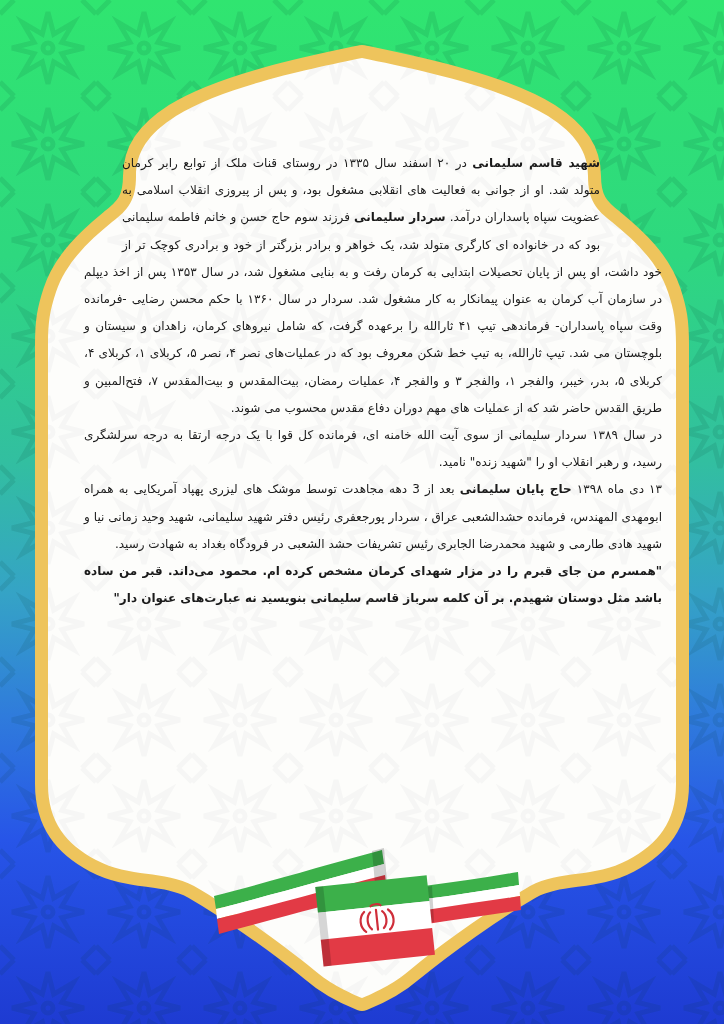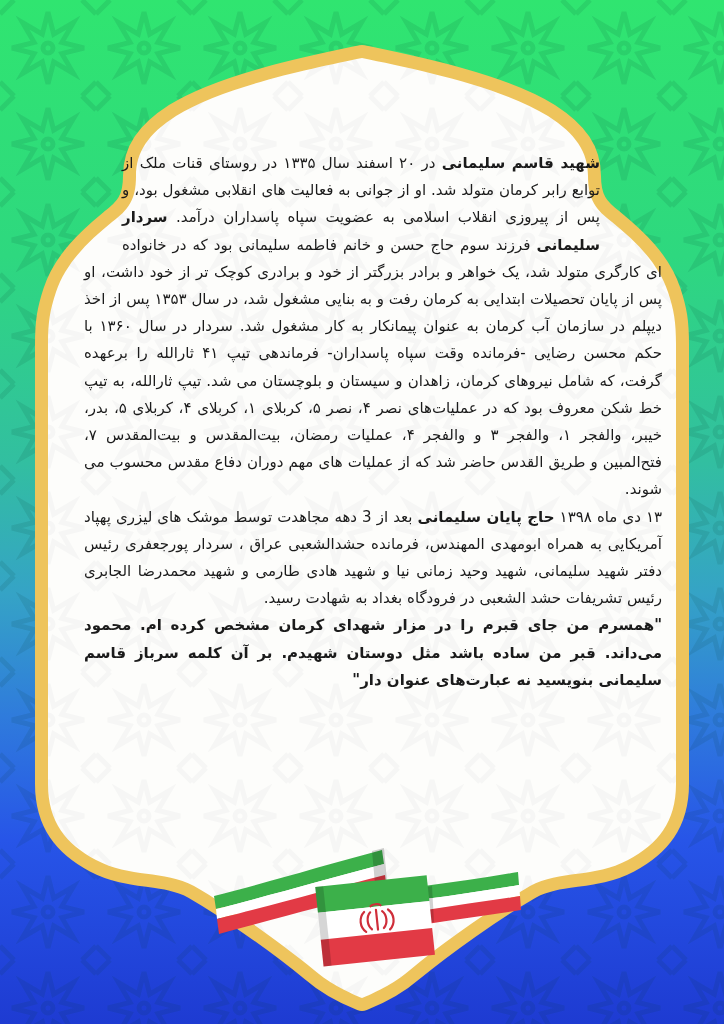--- a/index.html
+++ b/index.html
@@ -10,21 +10,21 @@
     font-family:"DejaVu Sans",sans-serif;
     direction:rtl;
   }
   .bg-art{position:absolute;inset:0;display:block;}
   .frame-path{paint-order:stroke;stroke-linejoin:round;stroke-linecap:round;}
   .text-col{
     position:absolute;
     top:150px;left:84px;right:62px;
     direction:rtl;
     text-align:justify;
-    font-size:15px;
+    font-size:12px;
     line-height:27.2px;
     color:#1b1b1b;
   }
   .text-col p{margin:0;padding:0;text-align:justify;}
   .text-col p.quote{font-weight:bold;}
   .indent-start{float:right;width:62px;height:82px;}
   .indent-end{float:left;width:38px;height:82px;}
   b{font-weight:bold;}
 </style>
 </head>
@@ -119,17 +119,18 @@
           <path d="M389 911 C395 916 395 926 389 931"></path>
         </g>
       </g>
     </g>
   </svg>
 
   <div class="text-col">
     <div class="indent-start"></div>
     <div class="indent-end"></div>
   <p><b>شهید قاسم سلیمانی</b><span> در ۲۰ اسفند سال ۱۳۳۵ در روستای قنات ملک از توابع رابر کرمان متولد شد. او از جوانی به فعالیت های انقلابی مشغول بود، و پس از پیروزی انقلاب اسلامی به عضویت سپاه پاسداران درآمد. </span><b>سردار سلیمانی</b><span> فرزند سوم حاج حسن و خانم فاطمه سلیمانی بود که در خانواده ای کارگری متولد شد، یک خواهر و برادر بزرگتر از خود و برادری کوچک تر از خود داشت، او پس از پایان تحصیلات ابتدایی به کرمان رفت و به بنایی مشغول شد، در سال ۱۳۵۳ پس از اخذ دیپلم در سازمان آب کرمان به عنوان پیمانکار به کار مشغول شد. سردار در سال ۱۳۶۰ با حکم محسن رضایی -فرمانده وقت سپاه پاسداران- فرماندهی تیپ ۴۱ ثارالله را برعهده گرفت، که شامل نیروهای کرمان، زاهدان و سیستان و بلوچستان می شد. تیپ ثارالله، به تیپ خط شکن معروف بود که در عملیات‌های نصر ۴، نصر ۵، کربلای ۱، کربلای ۴، کربلای ۵، بدر، خیبر، والفجر ۱، والفجر ۳ و والفجر ۴، عملیات رمضان، بیت‌المقدس و بیت‌المقدس ۷، فتح‌المبین و طریق القدس حاضر شد که از عملیات های مهم دوران دفاع مقدس محسوب می شوند.</span></p>
+      <p><span>در سال ۱۳۸۹ سردار سلیمانی از سوی آیت الله خامنه ای، فرمانده کل قوا با یک درجه ارتقا به درجه سرلشگری رسید، و رهبر انقلاب او را "شهید زنده" نامید.</span></p>
       <p><span>۱۳ دی ماه ۱۳۹۸ </span><b>حاج پایان سلیمانی</b><span> بعد از 3 دهه مجاهدت توسط موشک های لیزری پهپاد آمریکایی به همراه ابومهدی المهندس، فرمانده حشدالشعبی عراق ، سردار پورجعفری رئیس دفتر شهید سلیمانی، شهید وحید زمانی نیا و شهید هادی طارمی و شهید محمدرضا الجابری رئیس تشریفات حشد الشعبی در فرودگاه بغداد به شهادت رسید.</span></p>
       <p class="quote"><b>"همسرم من جای قبرم را در مزار شهدای کرمان مشخص کرده ام. محمود می‌داند. قبر من ساده باشد مثل دوستان شهیدم. بر آن کلمه سرباز قاسم سلیمانی بنویسید نه عبارت‌های عنوان دار"</b></p>
     </div>
 
 </div>
 
 </body></html>

